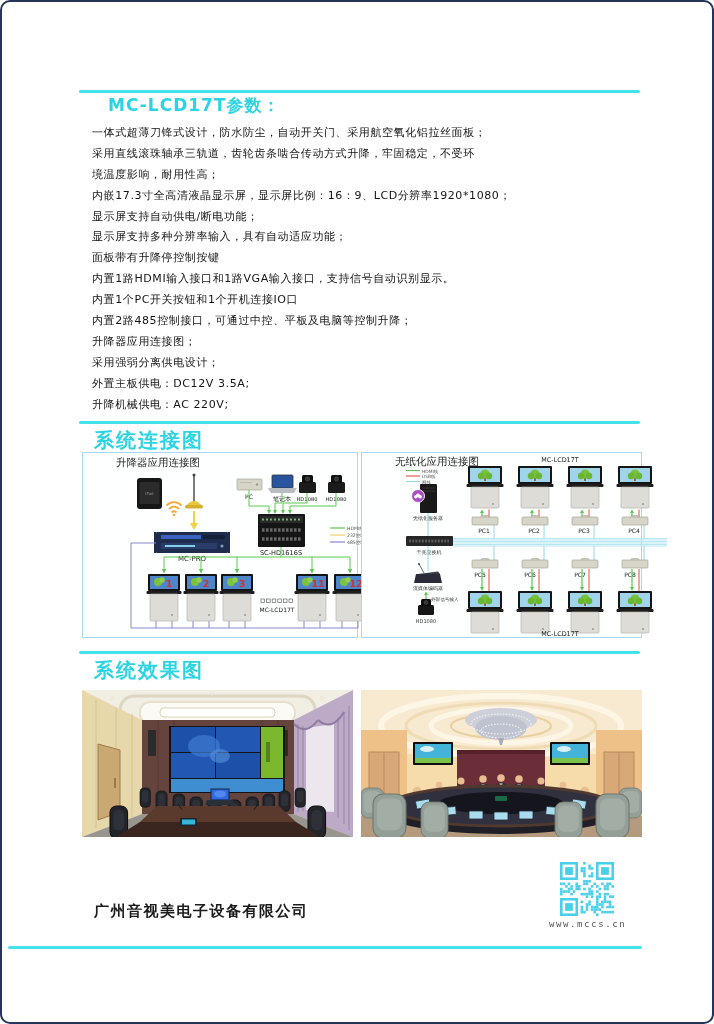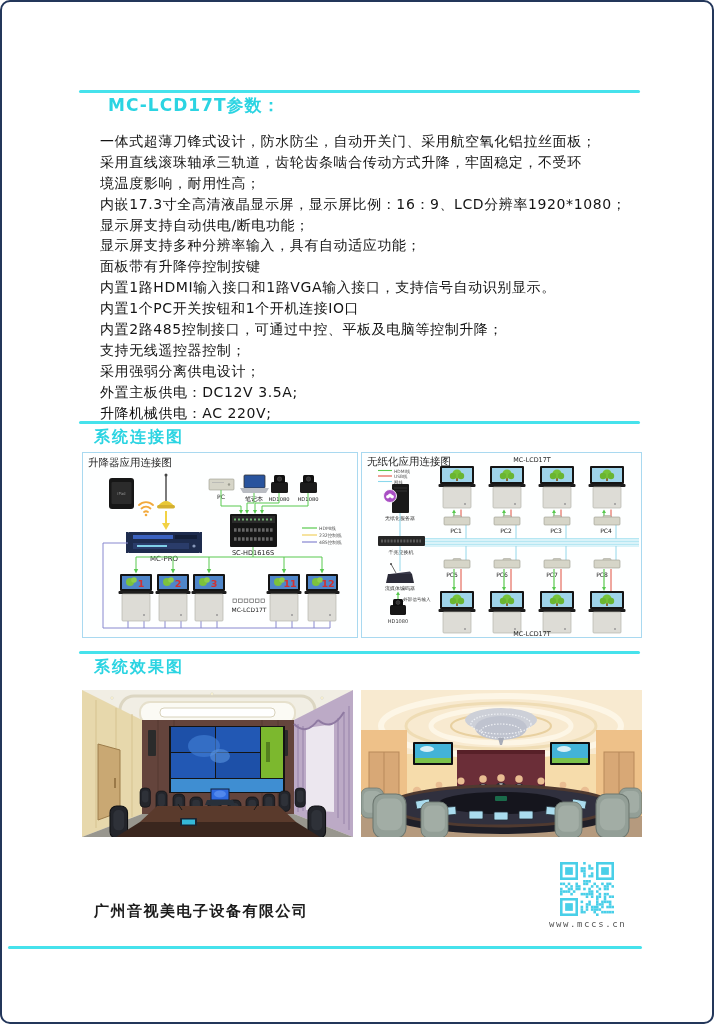--- a/index.html
+++ b/index.html
@@ -8,28 +8,28 @@
     border:2px solid #23365a;border-radius:10px;box-sizing:border-box;
     font-family:"DejaVu Sans",sans-serif;overflow:hidden;
   }
   .rule{position:absolute;height:3px;background:#46e2ec;border-radius:2px;}
   #rule-top{left:77px;top:88px;width:561px;}
   #rule-mid1{left:77px;top:419px;width:561px;}
   #rule-mid2{left:77px;top:649px;width:561px;}
   #rule-bottom{left:6px;top:944px;width:634px;}
   .page-title{position:absolute;left:92px;top:92px;font-size:17px;font-weight:bold;
     color:#2bd4e2;letter-spacing:1px;margin-left:14px;}
-  .specs{position:absolute;left:90px;top:121px;margin:8px;padding:0;list-style:none;
-    font-size:14px;color:#141414;}
+  .specs{position:absolute;left:90px;top:121px;margin:0;padding:0;list-style:none;
+    font-size:11px;color:#141414;}
   .specs li{height:20.9px;line-height:20.9px;letter-spacing:0.6px;white-space:nowrap;}
-  .section-title{position:absolute;font-size:16px;font-weight:bold;color:#2bd4e2;letter-spacing:2px;}
+  .section-title{position:absolute;font-size:20px;font-weight:bold;color:#2bd4e2;letter-spacing:2px;}
   #sec-conn{left:92px;top:425px;}
   #sec-eff{left:92px;top:655px;}
   .diagram-box{position:absolute;top:450px;height:186px;border:1px solid #a9d9f0;
-    background:#feffff;box-sizing:border-box;}
+    background:#feffff;box-sizing:border-box;padding-left:28px;}
   #diag-left{left:80px;width:276px;}
   #diag-right{left:359px;width:281px;}
   .photo{position:absolute;top:688px;height:147px;overflow:hidden;background:#ddd;}
   #photo-left{left:80px;width:271px;}
   #photo-right{left:359px;width:281px;}
   .company{position:absolute;left:92px;top:900px;font-size:15px;font-weight:bold;
     color:#1c1c1c;letter-spacing:1.5px;}
   .address{position:absolute;left:92px;top:922px;font-size:13.5px;font-weight:bold;
     color:#1c1c1c;letter-spacing:0.8px;white-space:nowrap;}
   .qr-wrap{position:absolute;left:547px;top:860px;width:76px;text-align:right;}
@@ -51,21 +51,21 @@
     <li>一体式超薄刀锋式设计，防水防尘，自动开关门、采用航空氧化铝拉丝面板；</li>
     <li>采用直线滚珠轴承三轨道，齿轮齿条啮合传动方式升降，牢固稳定，不受环</li>
     <li>境温度影响，耐用性高；</li>
     <li>内嵌17.3寸全高清液晶显示屏，显示屏比例：16：9、LCD分辨率1920*1080；</li>
     <li>显示屏支持自动供电/断电功能；</li>
     <li>显示屏支持多种分辨率输入，具有自动适应功能；</li>
     <li>面板带有升降停控制按键</li>
     <li>内置1路HDMI输入接口和1路VGA输入接口，支持信号自动识别显示。</li>
     <li>内置1个PC开关按钮和1个开机连接IO口</li>
     <li>内置2路485控制接口，可通过中控、平板及电脑等控制升降；</li>
-    <li>支持无线遥控器控制；</li>
+    <li>升降器应用连接图；</li>
     <li>采用强弱分离供电设计；</li>
     <li>外置主板供电：DC12V 3.5A;</li>
     <li>升降机械供电：AC 220V;</li>
   </ul>
 
   <div class="rule" id="rule-mid1"></div>
   <div class="section-title" id="sec-conn">系统连接图</div>
 
   <div class="diagram-box" id="diag-left">
     <svg viewBox="0 0 274 184" width="274" height="184">

